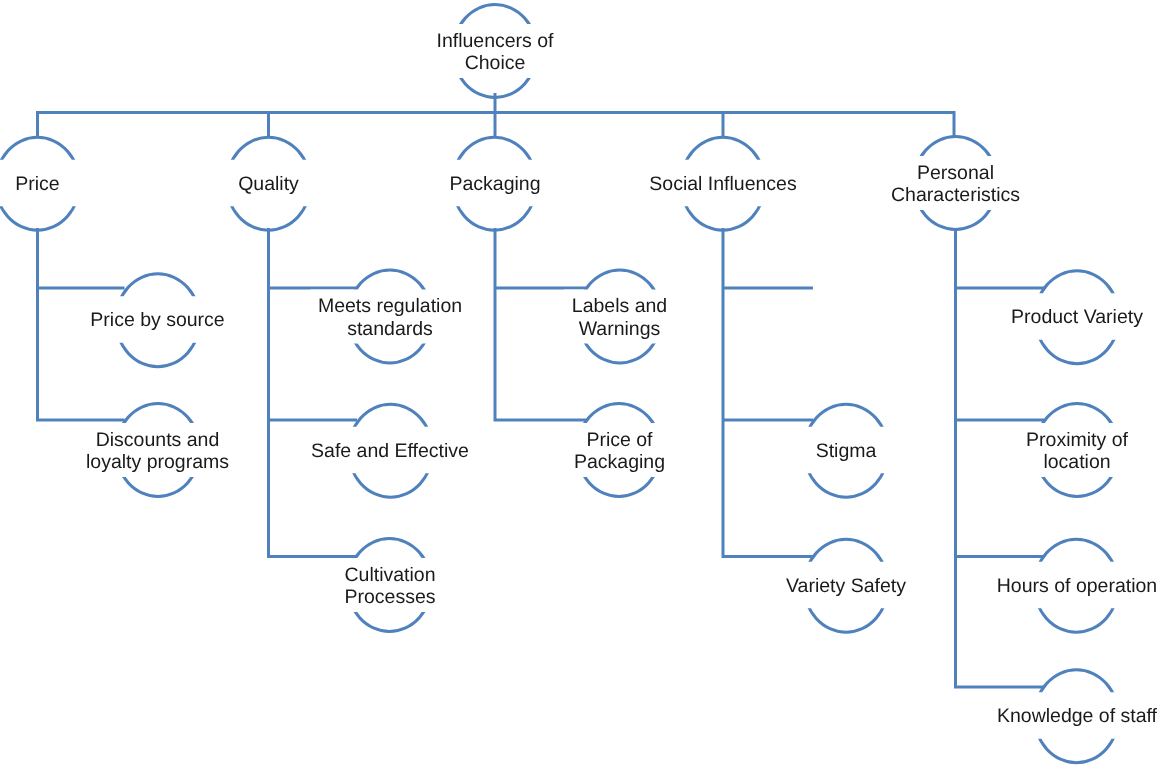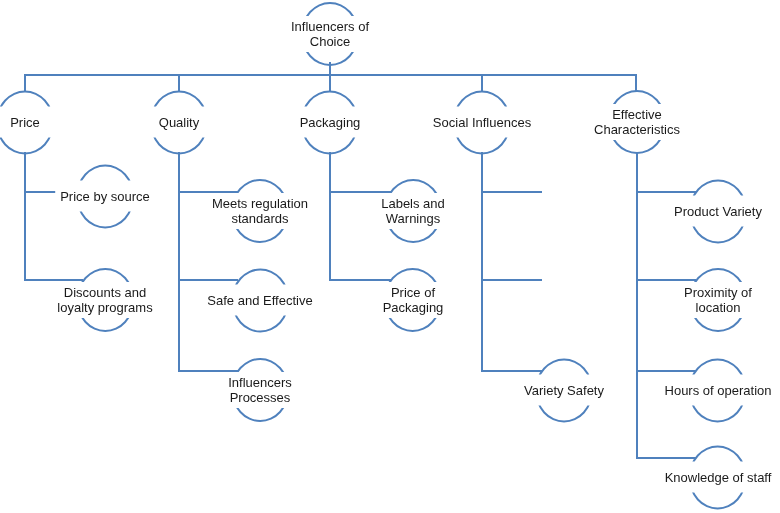--- a/index.html
+++ b/index.html
@@ -95,60 +95,64 @@
   <div class="node" style="left:330px;top:122px">
     <span class="circle"></span>
     <span class="label one">Packaging</span>
   </div>
   <div class="node" style="left:482px;top:122px">
     <span class="circle"></span>
     <span class="label one">Social Influences</span>
   </div>
   <div class="node" style="left:637px;top:122px">
     <span class="circle"></span>
-    <span class="label two">Effective
+    <span class="label two">Personal
 Characteristics</span>
   </div>
 
-  <div class="node" style="left:105px;top:196px">
+  <div class="node" style="left:105px;top:213px">
     <span class="circle"></span>
     <span class="label one">Price by source</span>
   </div>
   <div class="node" style="left:105px;top:300px">
     <span class="circle"></span>
     <span class="label two">Discounts and
 loyalty programs</span>
   </div>
 
   <div class="node" style="left:260px;top:211px">
     <span class="circle"></span>
     <span class="label two">Meets regulation
 standards</span>
   </div>
   <div class="node" style="left:260px;top:300px">
     <span class="circle"></span>
     <span class="label one">Safe and Effective</span>
   </div>
   <div class="node" style="left:260px;top:390px">
     <span class="circle"></span>
-    <span class="label two">Influencers
+    <span class="label two">Cultivation
 Processes</span>
   </div>
 
   <div class="node" style="left:413px;top:211px">
     <span class="circle"></span>
     <span class="label two">Labels and
 Warnings</span>
   </div>
   <div class="node" style="left:413px;top:300px">
     <span class="circle"></span>
     <span class="label two">Price of
 Packaging</span>
   </div>
 
+  <div class="node" style="left:564px;top:300px">
+    <span class="circle"></span>
+    <span class="label one">Stigma</span>
+  </div>
   <div class="node" style="left:564px;top:390px">
     <span class="circle"></span>
     <span class="label one">Variety Safety</span>
   </div>
 
   <div class="node" style="left:718px;top:211px">
     <span class="circle"></span>
     <span class="label one">Product Variety</span>
   </div>
   <div class="node" style="left:718px;top:300px">

